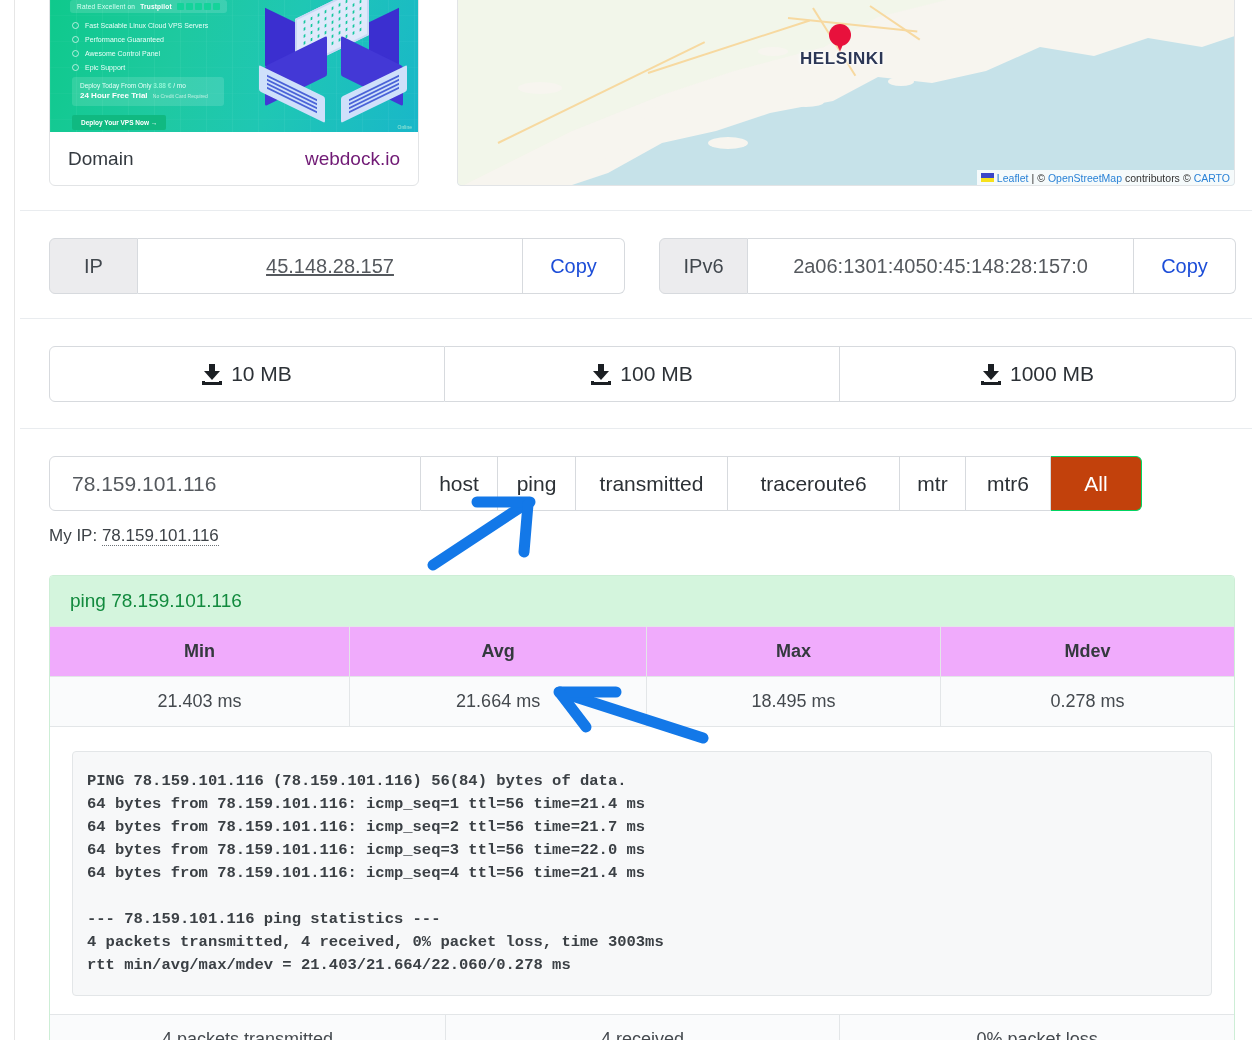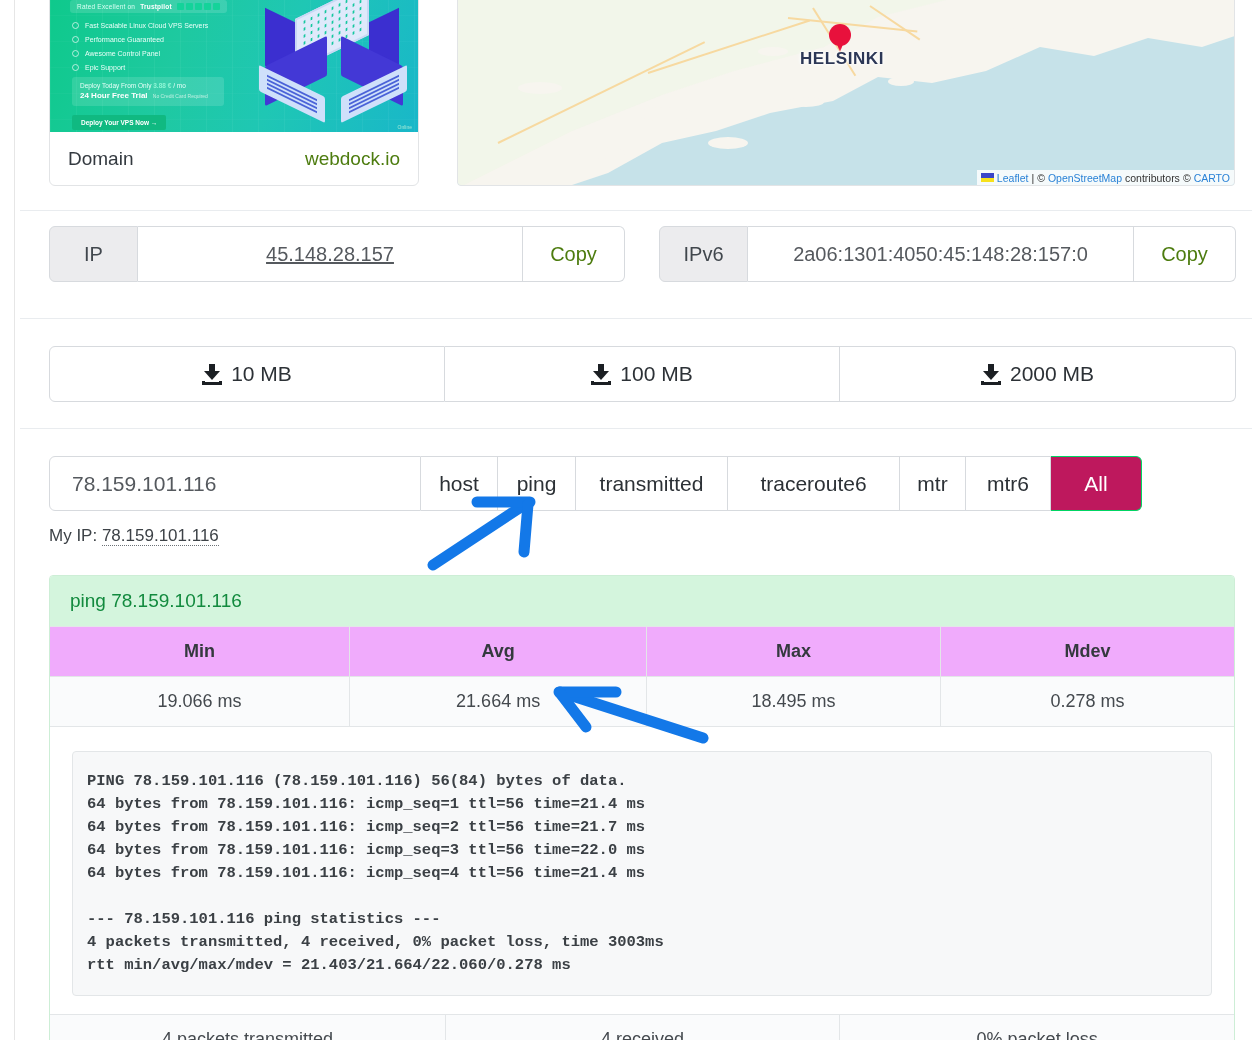--- a/index.html
+++ b/index.html
@@ -102,21 +102,21 @@
     position:absolute; left:8px; top:6px; right:8px; height:1.5px;
     background:#4a62d8; box-shadow:0 4px 0 #4a62d8,0 8px 0 #4a62d8,0 12px 0 #4a62d8;
   }
   .ad-online { position:absolute; right:6px; bottom:2px; font-size:5px; color:#9fe8d6; }
 
   .ad-foot {
     height:54px; display:flex; align-items:center; justify-content:space-between;
     padding: 0 18px;
   }
   .ad-foot .dom-label { font-size:19px; color:#343a40; }
-  .ad-foot .dom-link { font-size:19px; color:#4d7c0f; }
+  .ad-foot .dom-link { font-size:19px; color:#701a75; }
 
   
   .map-card {
     position:absolute; left:457px; top:-14px; width:778px; height:200px;
     border:1px solid #e2e4e6; border-radius:4px; overflow:hidden; background:#cfe7ee;
   }
   .map-water { position:absolute; inset:0; background:#c6e2e9; }
   .map-land {
     position:absolute; left:-30px; top:-30px; width:900px; height:300px;
     background:#f7f5ef;
@@ -157,26 +157,26 @@
   }
   .map-attr a { color:#2a82d6; text-decoration:none; }
   .flagbox { width:13px; height:9px; display:inline-block; position:relative; }
   .flagbox .b { position:absolute; left:0; top:0; width:13px; height:4.5px; background:#3a46c8; }
   .flagbox .y { position:absolute; left:0; top:4.5px; width:13px; height:4.5px; background:#f7e11c; }
 
   
   .sep { position:absolute; left:20px; width:1232px; height:1px; background:#e9ecef; }
 
   
-  .iprow { position:absolute; top:226px; height:56px; }
+  .iprow { position:absolute; top:238px; height:56px; }
   .grp { display:flex; height:56px; border-radius:6px; }
   .grp .cell {
     border:1px solid #d7dade; border-left:none;
     display:flex; align-items:center; justify-content:center;
-    font-size:20px; color:#4d7c0f; background:#fff;
+    font-size:20px; color:#1d4ed8; background:#fff;
   }
   .grp .cell:first-child { border-left:1px solid #d7dade; border-radius:6px 0 0 6px; }
   .grp .cell:last-child { border-radius:0 6px 6px 0; }
   .grp .label { background:#ececee; color:#41474d; }
   .grp .val { color:#55595e; }
 
   
   .dlrow { position:absolute; left:49px; top:346px; display:flex; }
   .dlbtn {
     height:56px; border:1px solid #d7dade; border-left:none;
@@ -204,21 +204,21 @@
     width:372px; height:55px; border:1px solid #d7dade; border-radius:6px 0 0 6px;
     padding:0 22px; font-size:21px; color:#55595e; background:#fff;
     font-family:"Liberation Sans", sans-serif; outline:none;
   }
   .tb-btn {
     height:55px; border:1px solid #d7dade; border-left:none; background:#fff;
     font-size:21px; color:#2c3136; padding:0 18px; cursor:pointer;
     display:flex; align-items:center; justify-content:center;
     font-family:"Liberation Sans", sans-serif;
   }
-  .tb-btn.primary { background:#be185d; color:#fff; border-color:#00d563; border-radius:0 6px 6px 0; }
+  .tb-btn.primary { background:#c2410c; color:#fff; border-color:#00d563; border-radius:0 6px 6px 0; }
 
   .myip { position:absolute; left:49px; top:526px; font-size:17px; color:#3d4247; }
   .myip .v { border-bottom:1px dotted #6b7076; }
 
   
   .rescard {
     position:absolute; left:49px; top:575px; width:1186px;
     border:1px solid #cdeed6; border-radius:4px; background:#fff; overflow:hidden;
   }
   .res-head {
@@ -416,21 +416,21 @@
           <span class="tr"></span>
         </span>
       <span>100 MB</span>
     </div>
     <div class="dlbtn" style="width:396px;">
       <span class="dl-ico">
           <span class="sh"></span>
           <span class="ar"></span>
           <span class="tr"></span>
         </span>
-      <span>2000 MB</span>
+      <span>1000 MB</span>
     </div>
   </div>
 
   <div class="toolbar">
     <input class="tb-input" value="78.159.101.116" style="">
     <button class="tb-btn" style="width:77px;padding:0;">host</button>
     <button class="tb-btn" style="width:78px;padding:0;">ping</button>
     <button class="tb-btn" style="width:152px;padding:0;">transmitted</button>
     <button class="tb-btn" style="width:172px;padding:0;">traceroute6</button>
     <button class="tb-btn" style="width:66px;padding:0;">mtr</button>
@@ -450,21 +450,21 @@
       <thead>
         <tr>
           <th style="width:25.3%">Min</th>
           <th style="width:25.1%">Avg</th>
           <th style="width:24.8%">Max</th>
           <th style="width:24.8%">Mdev</th>
         </tr>
       </thead>
       <tbody>
         <tr>
-          <td>19.066 ms</td>
+          <td>21.403 ms</td>
           <td>21.664 ms</td>
           <td>18.495 ms</td>
           <td>0.278 ms</td>
         </tr>
       </tbody>
     </table>
 
     <div class="pre-wrap">
       <pre class="term">PING 78.159.101.116 (78.159.101.116) 56(84) bytes of data.
 64 bytes from 78.159.101.116: icmp_seq=1 ttl=56 time=21.4 ms

